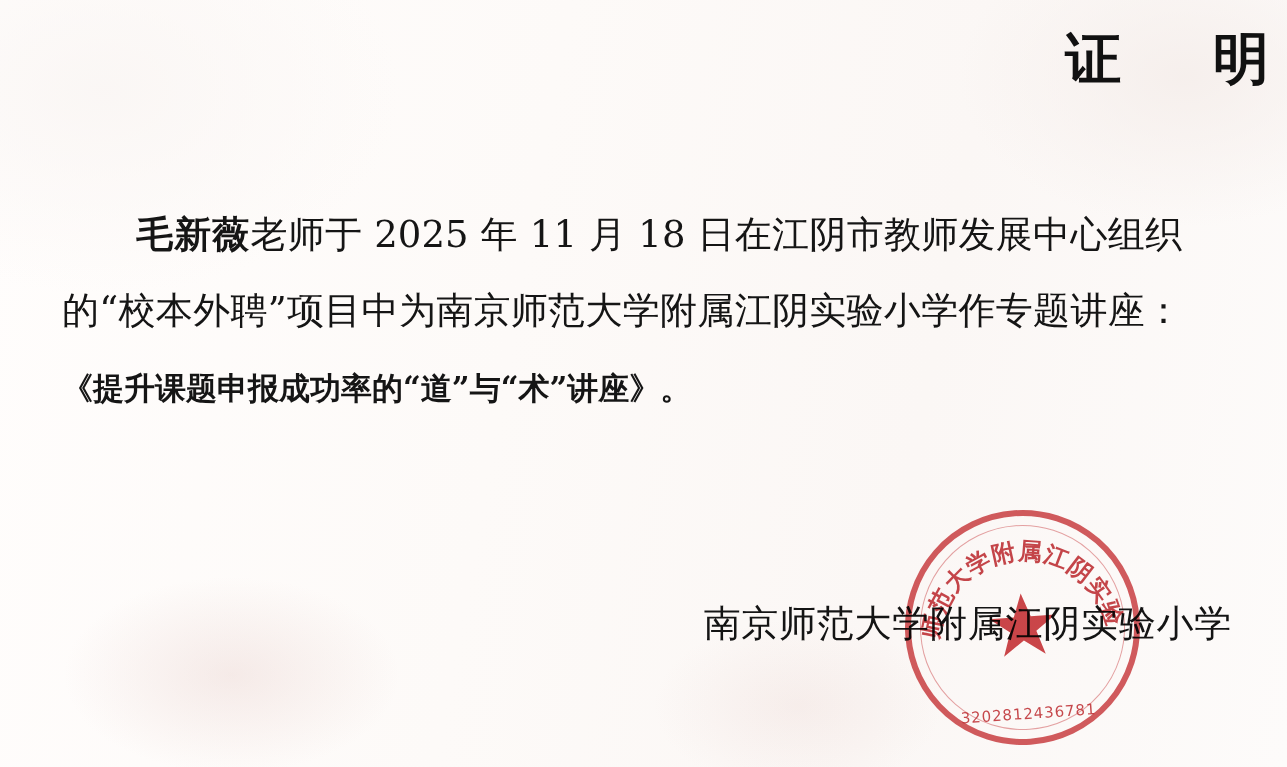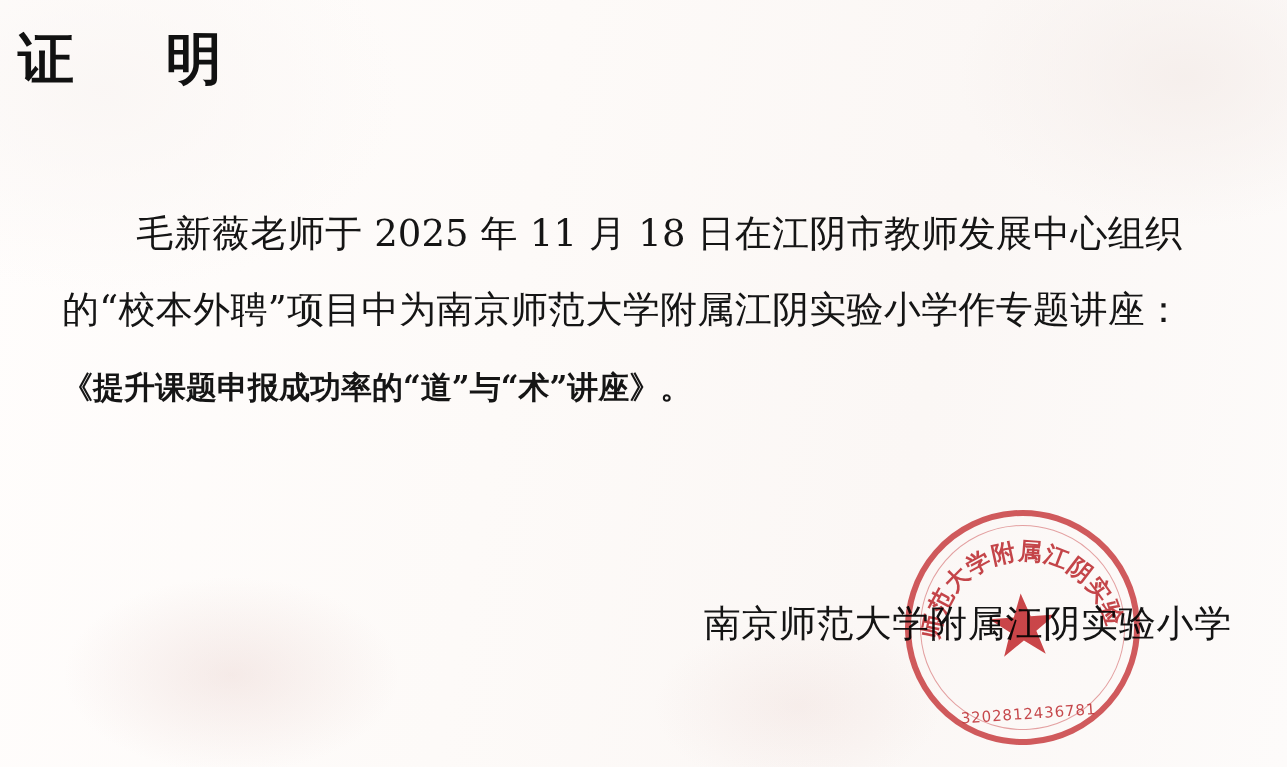--- a/index.html
+++ b/index.html
@@ -31,21 +31,21 @@
   .doc {
     position: absolute;
     inset: 0;
   }
 
   .doc-title {
     position: absolute;
     top: 22px;
     left: 0;
     width: 100%;
-    text-align: left;
+    text-align: right;
     font-size: 56px;
     font-weight: 700;
     letter-spacing: 0.32em;
     text-indent: 0.32em;
     color: #111;
     font-family: Liberation Serif, serif;
   }
 
   .body-block {
     position: absolute;
@@ -60,21 +60,21 @@
     text-align: justify;
     text-justify: inter-ideograph;
     color: #151515;
     margin: 0;
   }
   .para .indent {
     display: inline-block;
     width: 74px;
   }
   .name-strong {
-    font-weight: 400;
+    font-weight: 700;
     letter-spacing: 0.02em;
   }
   .lecture-title {
     font-weight: 700;
     font-size: 31px;
   }
 
   .closing {
     position: absolute;
     top: 540px;

